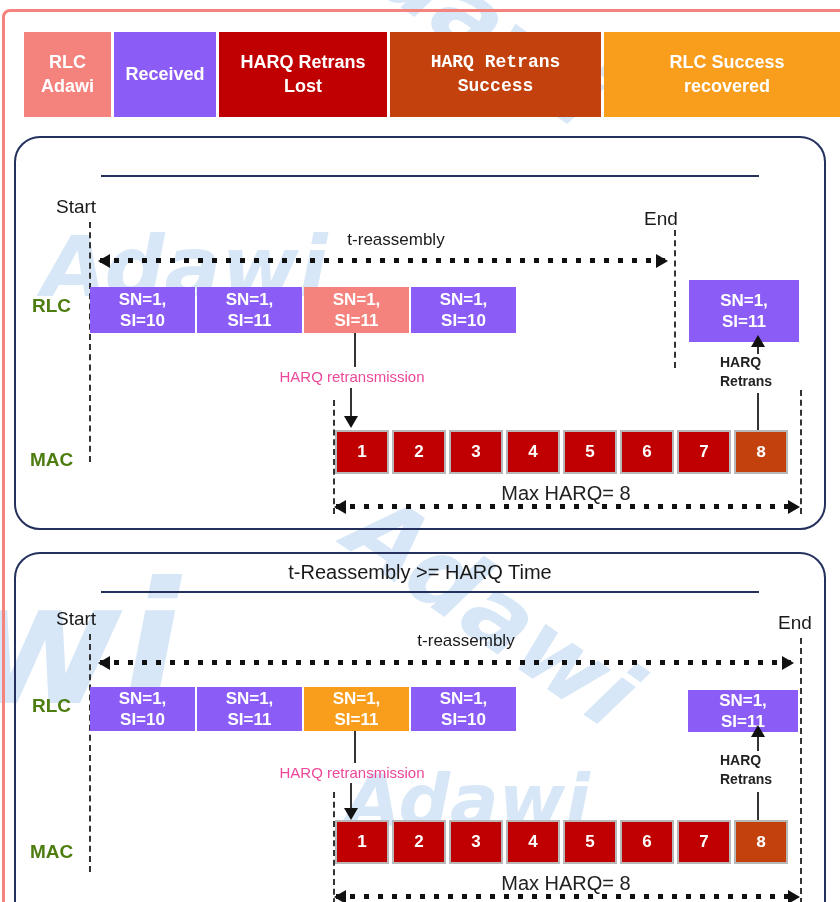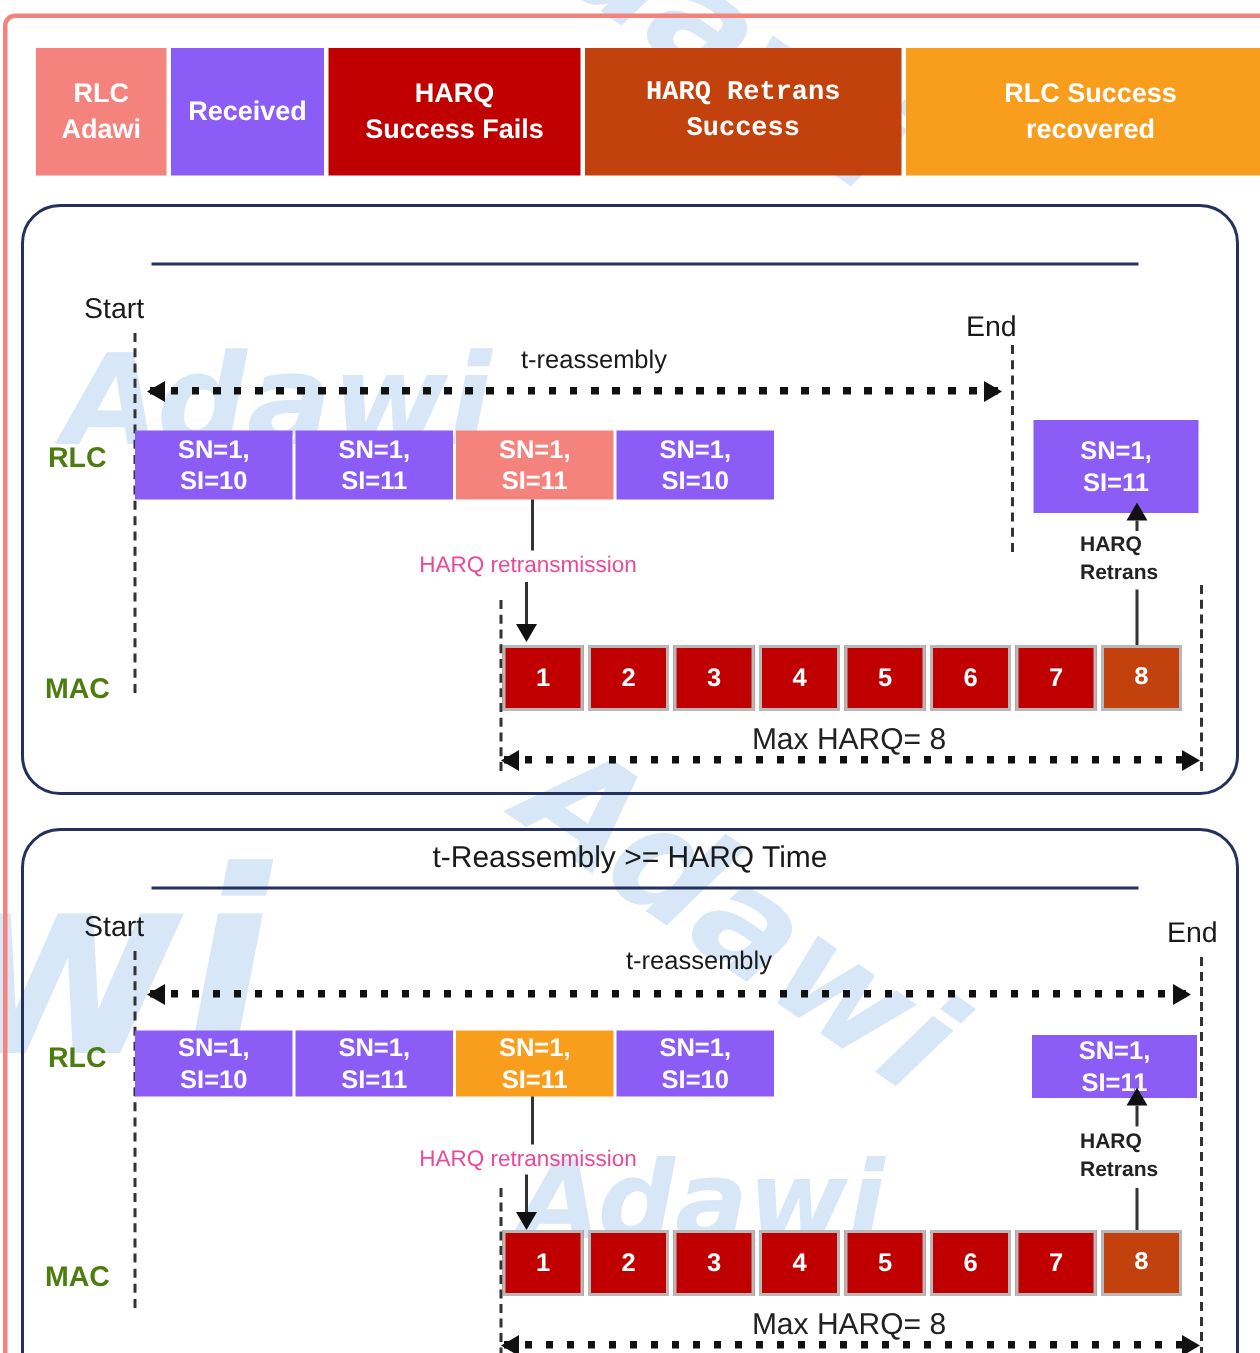--- a/index.html
+++ b/index.html
@@ -148,21 +148,21 @@
   <div class="legend">
   <div class="legend-box state-lost">
     <span>RLC Adawi</span>
   </div>
 
   <div class="legend-box state-received">
     <span>Received</span>
   </div>
 
   <div class="legend-box state-fail">
-    <span>HARQ Success Fails</span>
+    <span>HARQ Retrans Lost</span>
   </div>
 
   <div class="legend-box state-success">
     <span>HARQ Retrans Success</span>
   </div>
 
   <div class="legend-box state-recovered">
     <span>RLC Success recovered</span>
   </div>
 </div>

